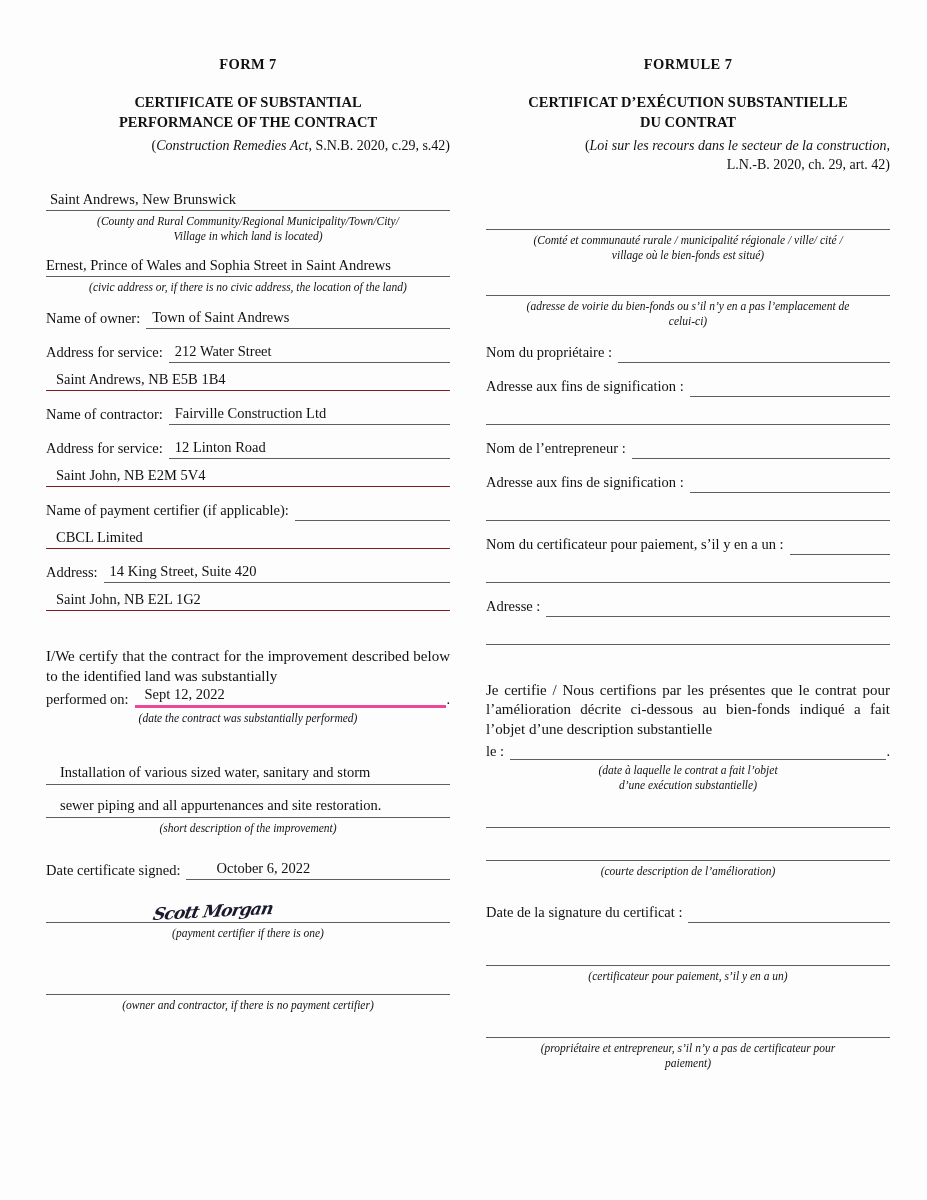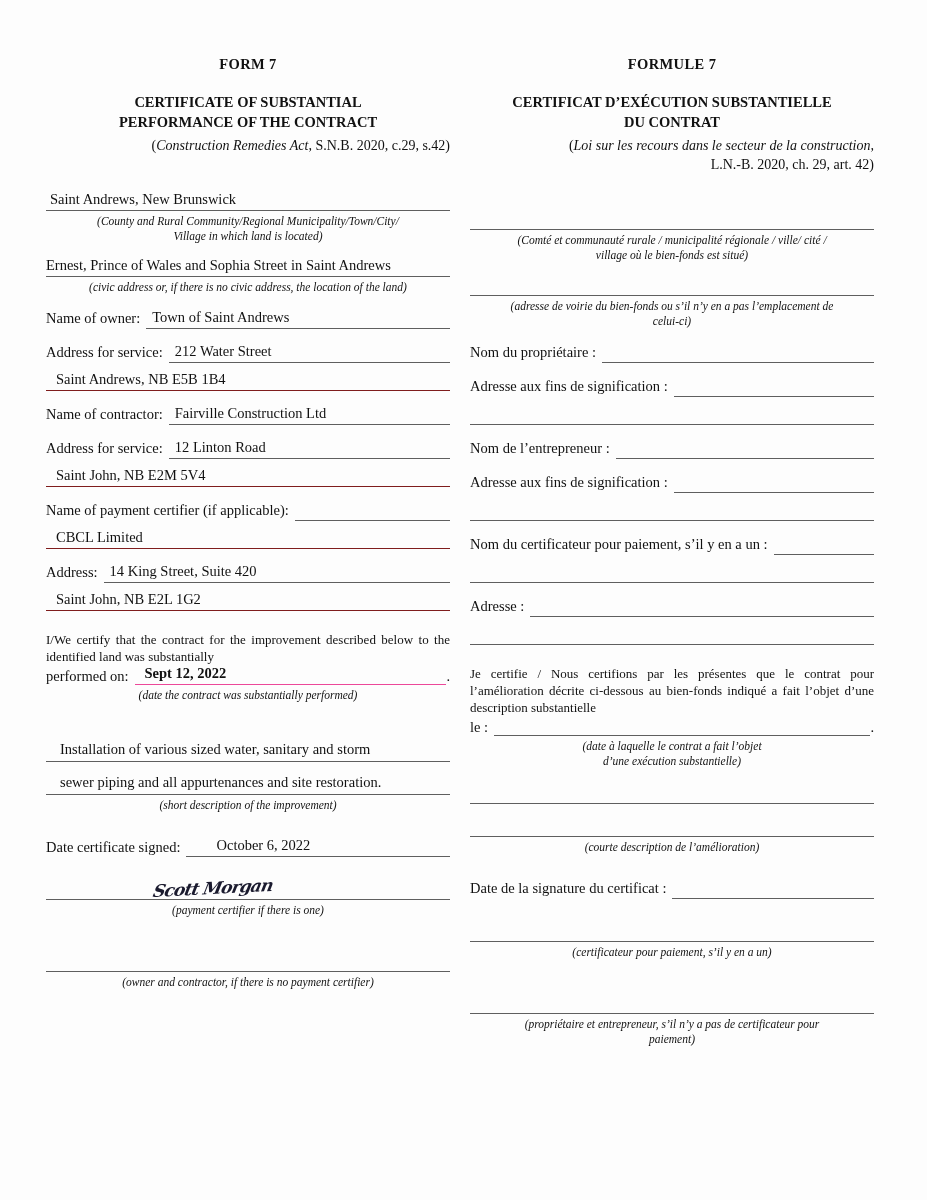--- a/index.html
+++ b/index.html
@@ -17,21 +17,21 @@
   .page {
     position: relative;
     width: 927px;
     height: 1200px;
     background: #fdfdfd;
     box-sizing: border-box;
     padding: 56px 46px 20px 46px;
   }
   .columns {
     display: flex;
-    gap: 20px;
+    gap: 36px;
     align-items: flex-start;
   }
   .col {
     width: 404px;
     flex: 0 0 404px;
   }
   .hdr {
     text-align: center;
     font-weight: bold;
     font-size: 14.5px;
@@ -112,24 +112,24 @@
     bottom: 2px;
     font-size: 14.5px;
     white-space: nowrap;
   }
   .blankline {
     border-bottom: 1px solid #5f5f5f;
     height: 21px;
     margin-top: 6px;
   }
   .para {
-    font-size: 13px;
+    font-size: 15px;
     text-align: justify;
     line-height: 1.32;
-    margin-top: 20px;
+    margin-top: 36px;
   }
   .para-inline {
     display: flex;
     align-items: flex-end;
     font-size: 14.5px;
   }
   .spacer-sm { height: 10px; }
   .spacer-md { height: 22px; }
   .spacer-lg { height: 34px; }
   .desc-line {
@@ -242,21 +242,21 @@
         </span>
       </div>
       <div class="contline">
         <span class="val">Saint John, NB E2L 1G2</span>
       </div>
 
       <div class="para">I/We certify that the contract for the improvement described below to the identified land was substantially</div>
 
       <div class="para-inline">
         <span class="lbl" style="padding-right:6px;">performed on:</span>
-        <span class="fill" style="position:relative;flex:1 1 auto;border-bottom:1px solid #ec4899;height:19px;font-weight:bold;">
+        <span class="fill" style="position:relative;flex:1 1 auto;border-bottom:3px solid #ec4899;height:19px;">
           <span class="val" style="position:absolute;left:10px;bottom:2px;">Sept 12, 2022</span>
         </span>
         <span>.</span>
       </div>
       <div class="caption">(date the contract was substantially performed)</div>
 
       <div class="spacer-lg"></div>
 
       <div class="desc-line">
         <span class="val">Installation of various sized water, sanitary and storm</span>

